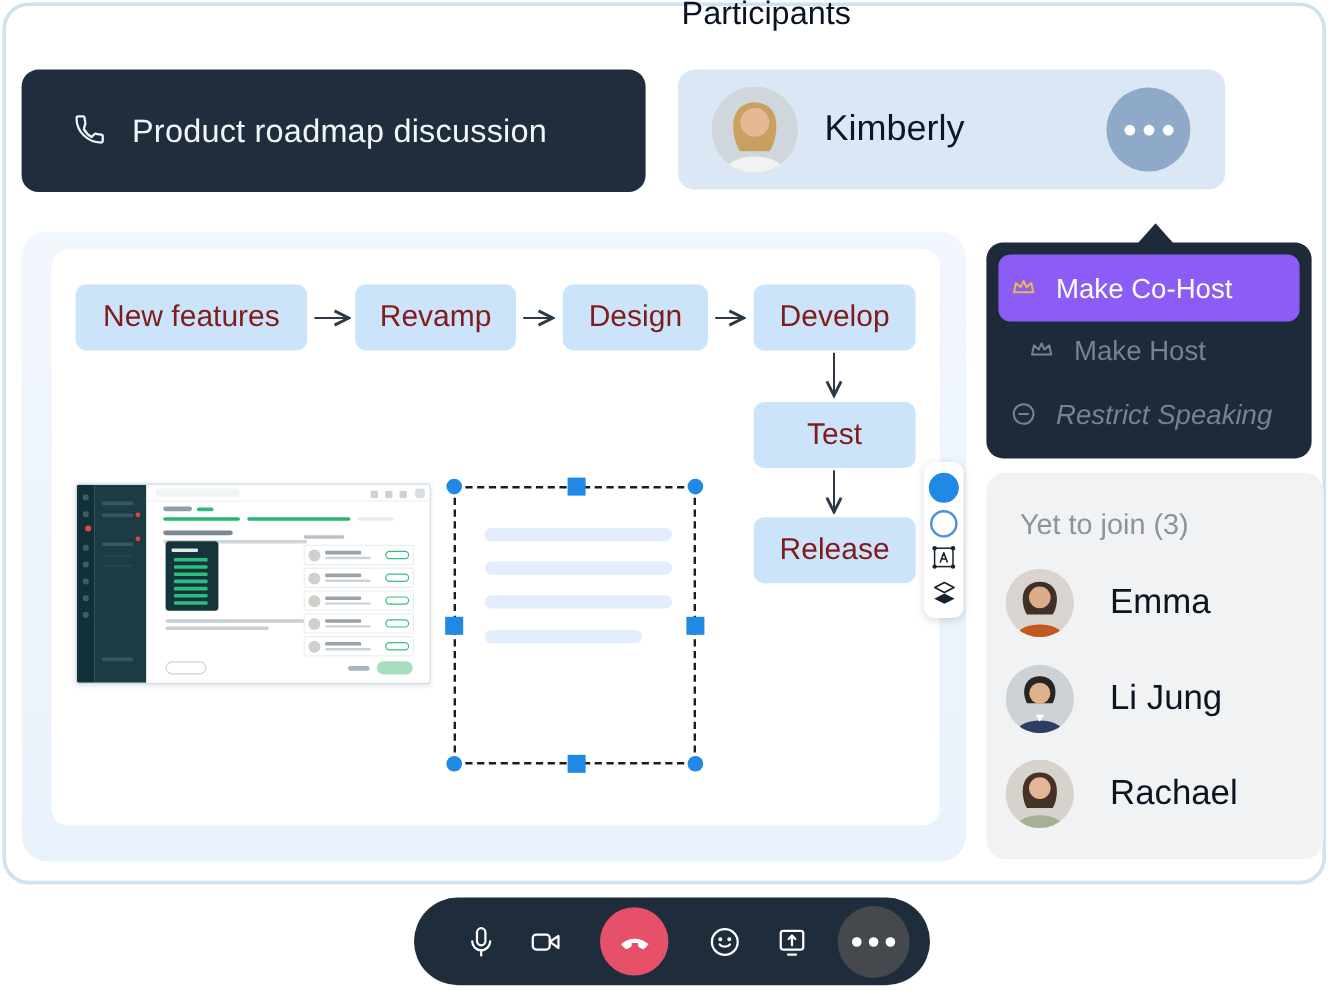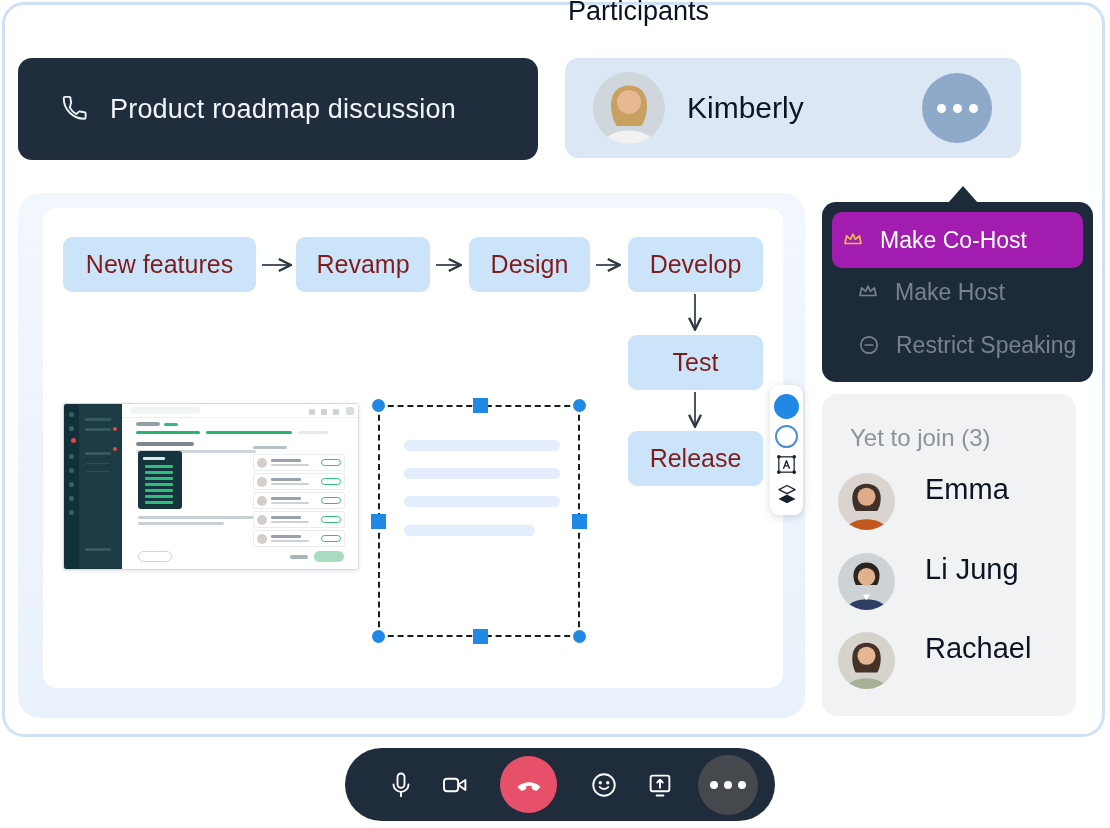--- a/index.html
+++ b/index.html
@@ -24,31 +24,31 @@
   .p-name{left:122px;top:0;height:100px;display:flex;align-items:center;font-size:30px;font-weight:500;color:#0c1624;}
   .more-btn{left:357px;top:15px;width:70px;height:70px;border-radius:50%;background:#8fa9c8;
             display:flex;align-items:center;justify-content:center;gap:7px;cursor:pointer;}
   .more-btn i{width:9px;height:9px;border-radius:50%;background:#fff;}
 
   
   .menu{left:822px;top:202px;width:271px;height:180px;background:#1c2a39;border-radius:14px;}
   .menu-pointer{left:948px;top:186px;width:0;height:0;border-left:15px solid transparent;
                 border-right:15px solid transparent;border-bottom:17px solid #1c2a39;}
   .menu-item{display:flex;align-items:center;gap:15px;color:#77828e;font-size:23px;}
-  .mi-active{position:absolute;left:10px;top:10px;width:251px;height:56px;background:#a21caf;
+  .mi-active{position:absolute;left:10px;top:10px;width:251px;height:56px;background:#8b5cf6;
              border-radius:10px;color:#ffffff;padding-left:9px;box-sizing:border-box;}
   .mi-host{position:absolute;left:0;top:68px;width:100%;height:44px;padding-left:34px;box-sizing:border-box;}
-  .mi-restrict{position:absolute;left:16px;top:121px;width:100%;height:44px;padding-left:19px;box-sizing:border-box;}
+  .mi-restrict{position:absolute;left:0;top:121px;width:100%;height:44px;padding-left:19px;box-sizing:border-box;font-style:italic;}
   .menu-item svg{flex:0 0 auto;}
   .mi-label{font-weight:500;}
 
   
-  .yet-panel{left:822px;top:394px;width:254px;height:322px;background:#f1f2f3;border-radius:16px;}
+  .yet-panel{left:822px;top:394px;width:281px;height:322px;background:#f1f2f3;border-radius:16px;}
   .yet-title{left:28px;top:30px;font-size:24px;color:#8d939b;}
-  .member{position:absolute;left:16px;width:240px;height:58px;display:flex;align-items:flex-start;gap:30px;}
+  .member{position:absolute;left:16px;width:240px;height:58px;display:flex;align-items:center;gap:30px;}
   .member .mv{width:57px;height:57px;border-radius:50%;overflow:hidden;flex:0 0 auto;}
   .member .mn{font-size:29px;color:#0b1421;font-weight:500;}
 
   
   .wb-outer{left:18px;top:193px;width:787px;height:525px;border-radius:22px;
             background:linear-gradient(#f2f7fd,#e9f1fa);}
   .wb-canvas{left:25px;top:15px;width:740px;height:480px;background:#ffffff;border-radius:14px;}
   .flow-node{position:absolute;background:#cce4fa;border-radius:9px;display:flex;align-items:center;
              justify-content:center;font-size:25px;color:#7f1d1d;}
   .fn-0{left:45px;top:44px;width:193px;height:55px;}

